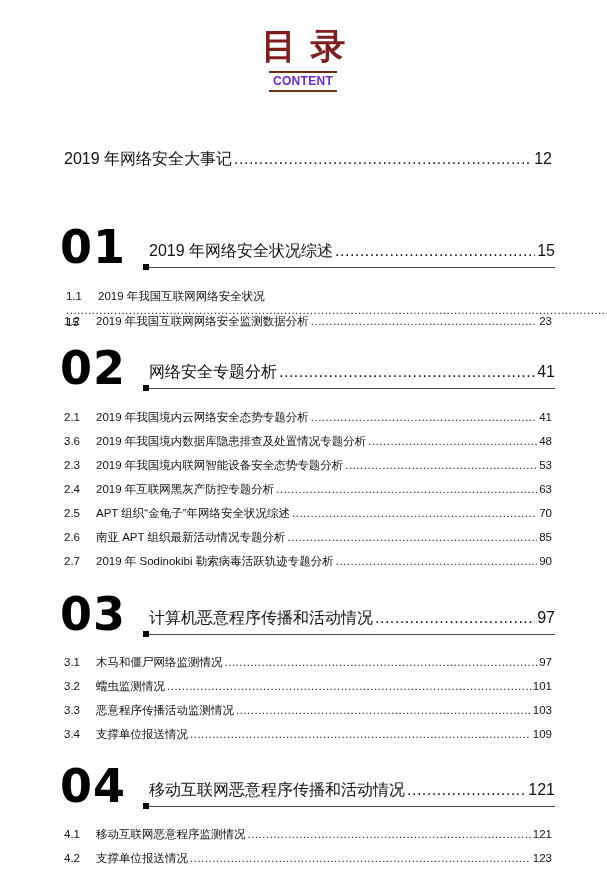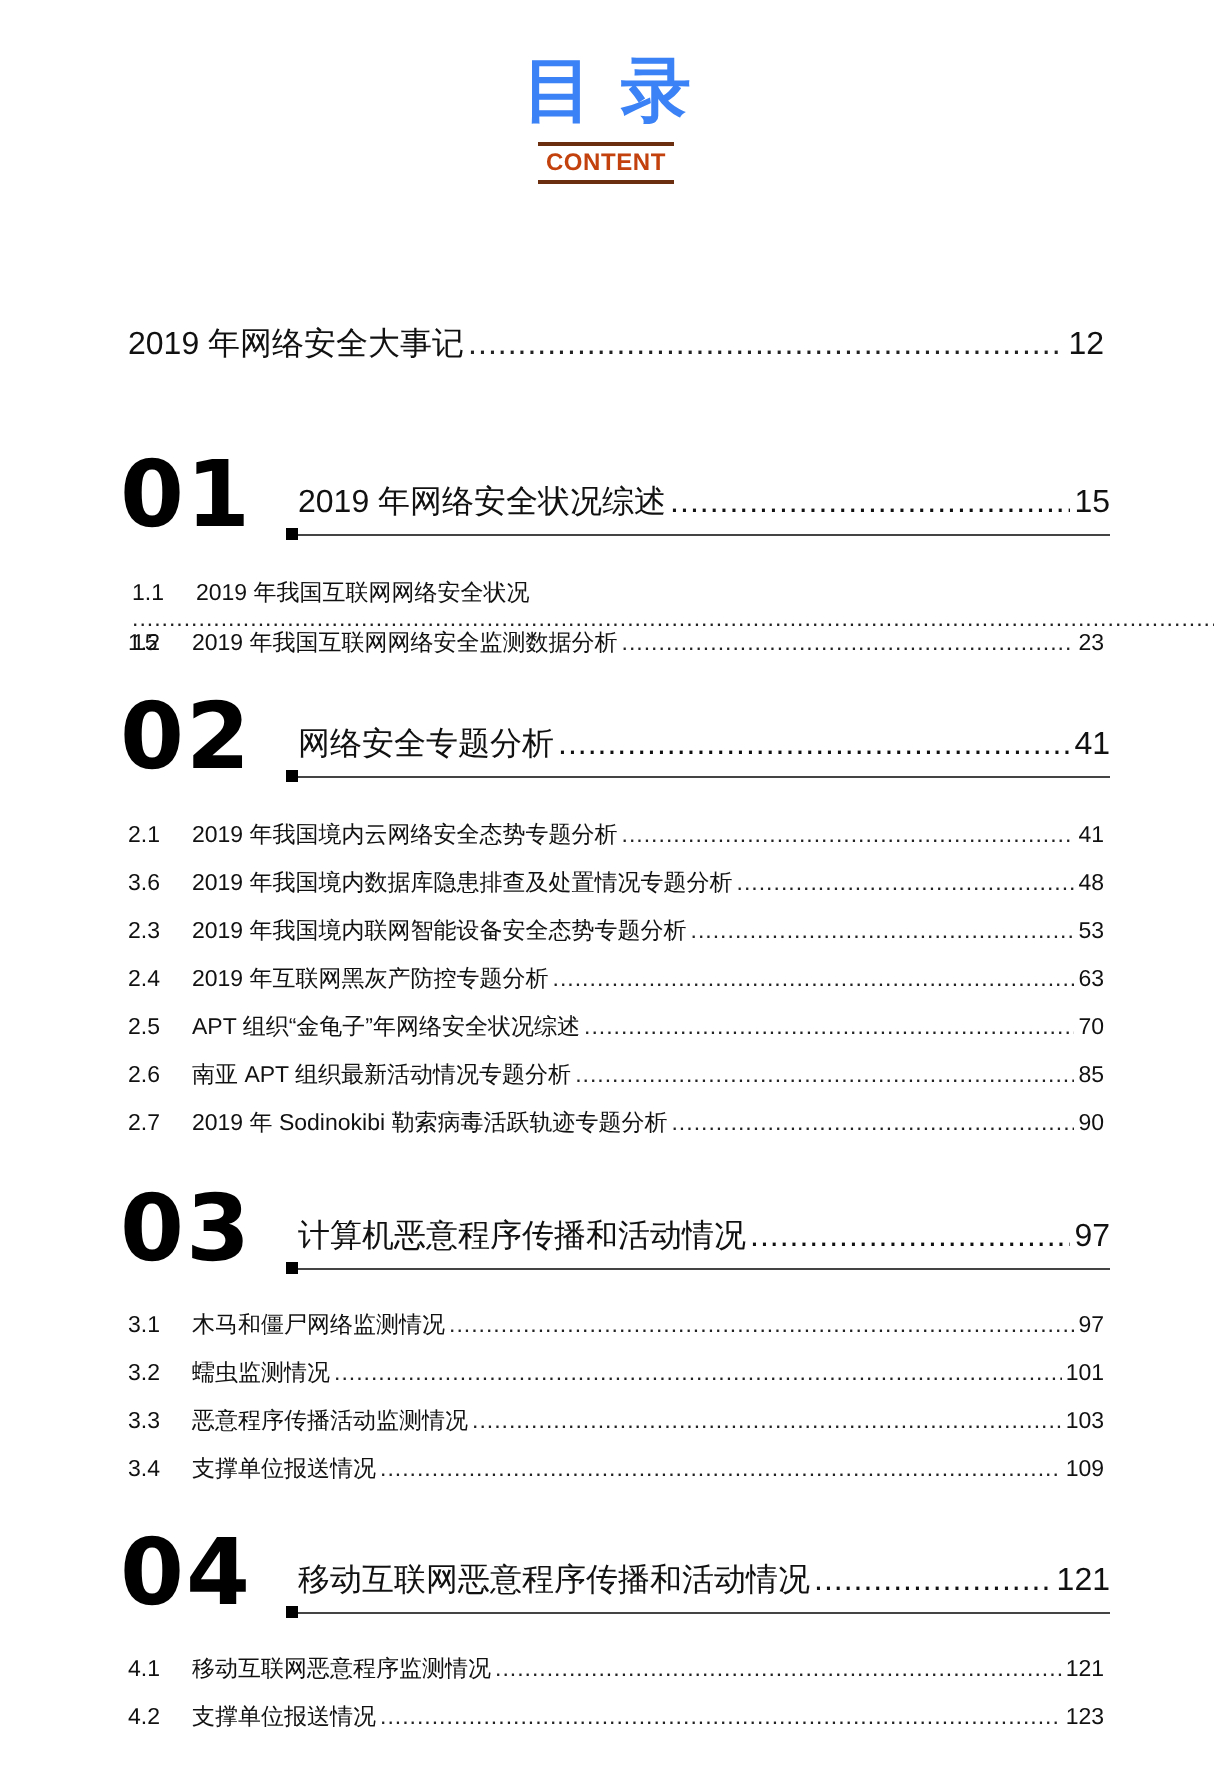--- a/index.html
+++ b/index.html
@@ -1,31 +1,31 @@
 <!DOCTYPE html>
 <html><head>
 <meta charset="utf-8">
 <style>
   html, body { margin:0; padding:0; background:#ffffff; }
   body { width:607px; height:891px; position:relative; overflow:hidden;
          font-family:"Liberation Sans","DejaVu Sans",sans-serif; color:#111; }
   .title { position:absolute; left:0; width:607px; top:24px; text-align:center;
            font-family:"DejaVu Sans",sans-serif; font-weight:bold; font-size:35px;
-           letter-spacing:14px; color:#3b82f6; line-height:44px; padding-left:14px; box-sizing:border-box; }
+           letter-spacing:14px; color:#7f1d1d; line-height:44px; padding-left:14px; box-sizing:border-box; }
   .subtitle-wrap { position:absolute; left:269px; top:71px; width:68px; }
   .subtitle-line { height:2px; background:#6b2e0e; }
-  .subtitle { font-weight:bold; font-size:12px; text-align:center; line-height:17px; color:#c2410c; letter-spacing:0.3px; }
+  .subtitle { font-weight:bold; font-size:12px; text-align:center; line-height:17px; color:#6d28d9; letter-spacing:0.3px; }
 
   .row { position:absolute; left:64px; right:55px; display:flex; align-items:baseline; white-space:nowrap; }
   .row .label { flex:0 0 auto; }
   .row .dots { flex:1 1 auto; overflow:hidden; margin:0 2px; color:#222; letter-spacing:0.5px; }
   .row .dots::before { content:"................................................................................................................................................................................................................................................................................"; }
   .row .page { flex:0 0 auto; }
 
-  .intro { font-size:16px; top:162px; }
+  .intro { font-size:16px; top:149px; }
 
   .chapter { position:absolute; left:60px; width:495px; height:44px;text-align:center; }
   .chapter .num { position:absolute; left:0; bottom:0; font-family:"DejaVu Sans",sans-serif;
                   font-weight:bold; font-size:46px; line-height:46px; color:#000; letter-spacing:1px; }
   .chapter .bar { position:absolute; left:83px; right:0; bottom:2px; height:1px; background:#444; }
   .chapter .sq { position:absolute; left:83px; bottom:0; width:6px; height:6px; background:#000; }
   .chapter .head { position:absolute; left:89px; right:0; bottom:8px; display:flex; align-items:baseline;
                    font-size:16px; white-space:nowrap; }
   .chapter .head .label { flex:0 0 auto; }
   .chapter .head .dots { flex:1 1 auto; overflow:hidden; margin:0 2px; letter-spacing:0.5px; }

